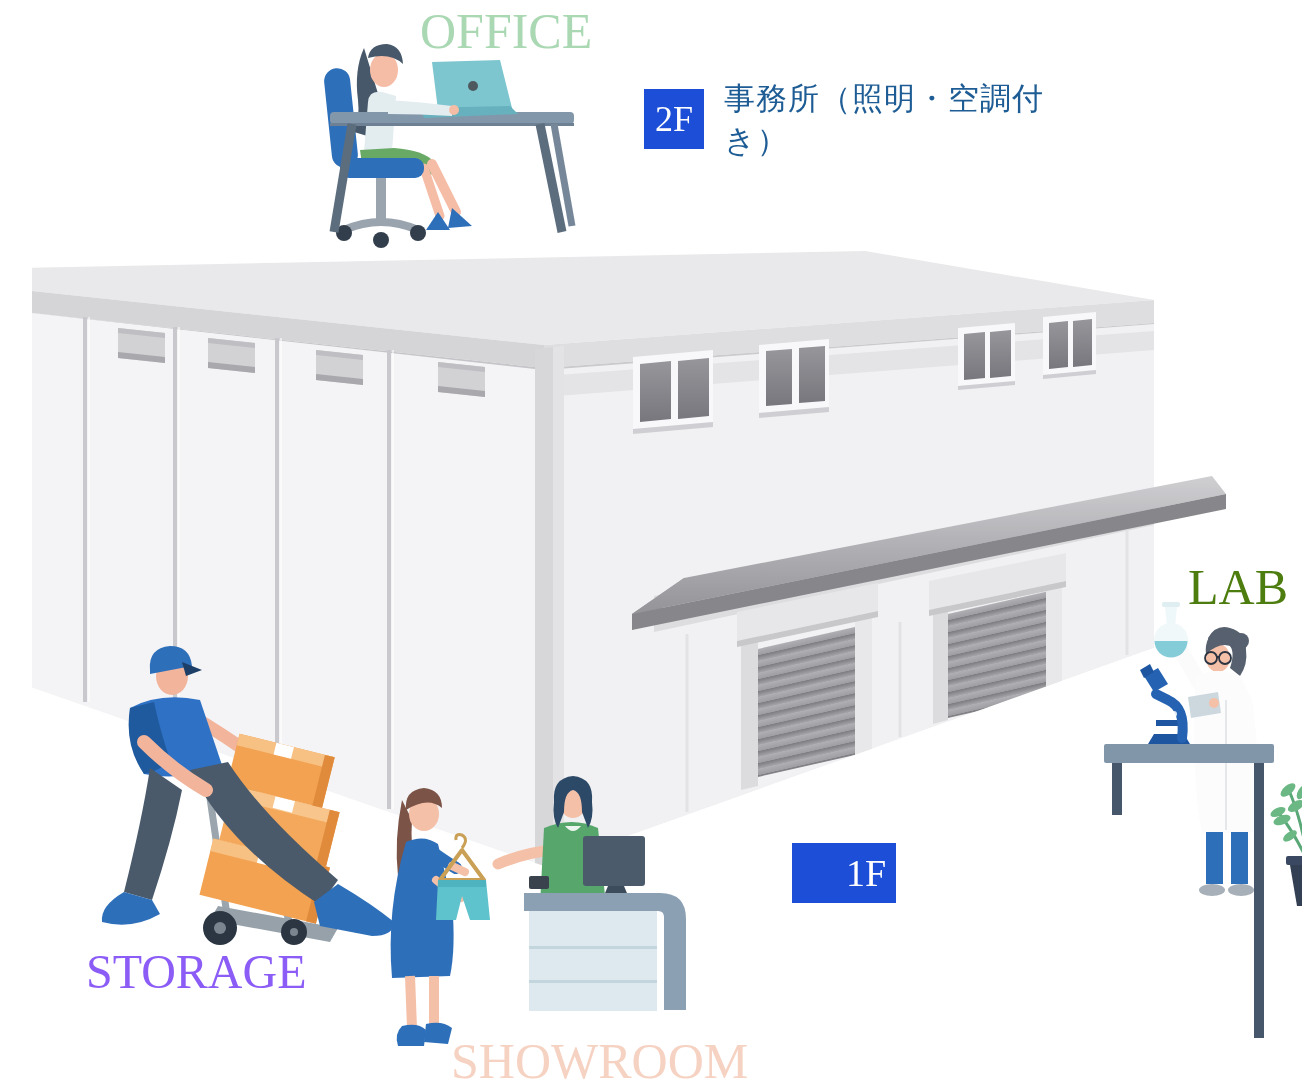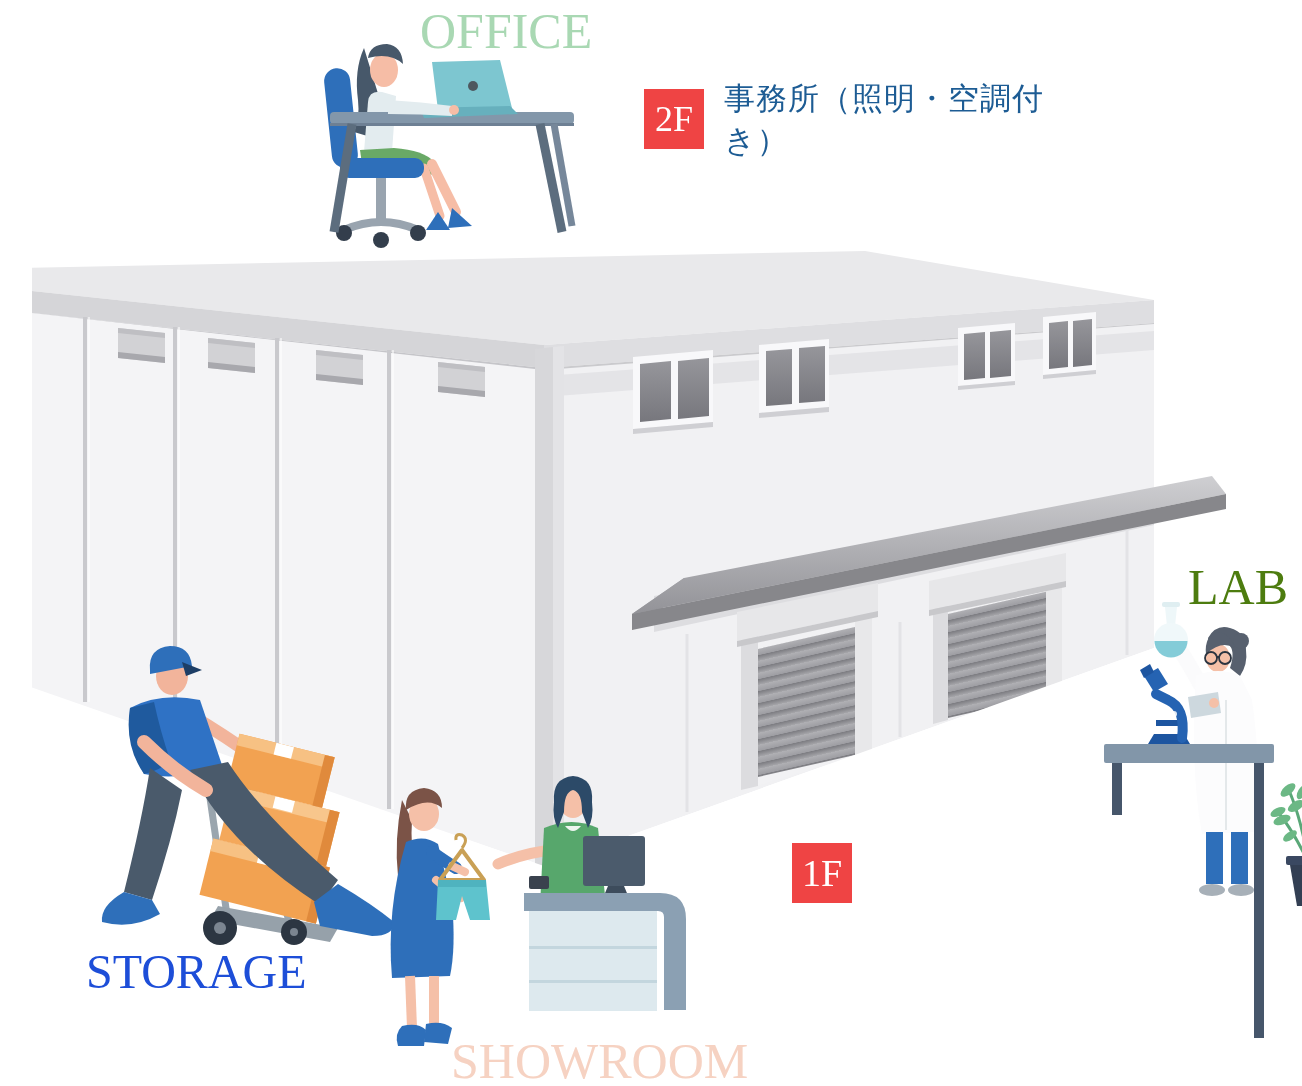--- a/index.html
+++ b/index.html
@@ -2,31 +2,31 @@
 <html><head>
 <meta charset="utf-8">
 <style>
   html,body{margin:0;padding:0;background:#ffffff;}
   .stage{position:relative;width:1302px;height:1086px;background:#ffffff;overflow:hidden;
          font-family:"Liberation Sans",sans-serif;margin-left:32px;}
   svg.scene{position:absolute;left:0;top:0;display:block;}
 
   .area-label{position:absolute;font-family:"Liberation Serif",serif;line-height:1;white-space:nowrap;}
   #lbl-office  {left:388px; top:6px;    font-size:50px; color:#a9d8b3;}
-  #lbl-storage {left:54px;  top:948px;  font-size:48px; color:#1d4ed8;}
+  #lbl-storage {left:54px;  top:948px;  font-size:48px; color:#8b5cf6;}
   #lbl-showroom{left:419px; top:1036px; font-size:50px; color:#f6d2c2;}
   #lbl-lab     {left:1156px;top:562px;  font-size:50px; color:#4d7c0f;}
 
   .callout{position:absolute;background:#ffffff;}
   #c2f{left:607px;top:73px;width:447px;height:94px;}
   #c1f{left:737px;top:815px;width:380px;height:233px;}
-  .badge{position:absolute;background:#ef4444;color:#ffffff;font-family:"Liberation Serif",serif;
+  .badge{position:absolute;background:#1d4ed8;color:#ffffff;font-family:"Liberation Serif",serif;
          display:flex;align-items:center;justify-content:center;}
   #b2f{left:5px;top:16px;width:60px;height:60px;font-size:36px;}
-  #b1f{left:23px;top:28px;width:60px;height:60px;font-size:38px;}
+  #b1f{left:23px;top:28px;width:60px;height:60px;font-size:38px;padding-left:44px;}
   .ctext{position:absolute;left:85px;top:0;height:100%;display:flex;align-items:center;
          font-size:31px;color:#1d5c94;letter-spacing:1px;}
   .clist{list-style:none;margin:0;padding:30px 0 0 111px;font-size:29px;color:#1d5c94;line-height:54px;}
   .tail{position:absolute;background:#ffffff;}
   #t2f{left:908px;top:166px;width:44px;height:64px;clip-path:polygon(0 0,100% 0,100% 100%);}
   #t1f{left:875px;top:758px;width:65px;height:58px;clip-path:polygon(0 0,0 100%,100% 100%);}
 </style>
 </head>
 <body>
 

